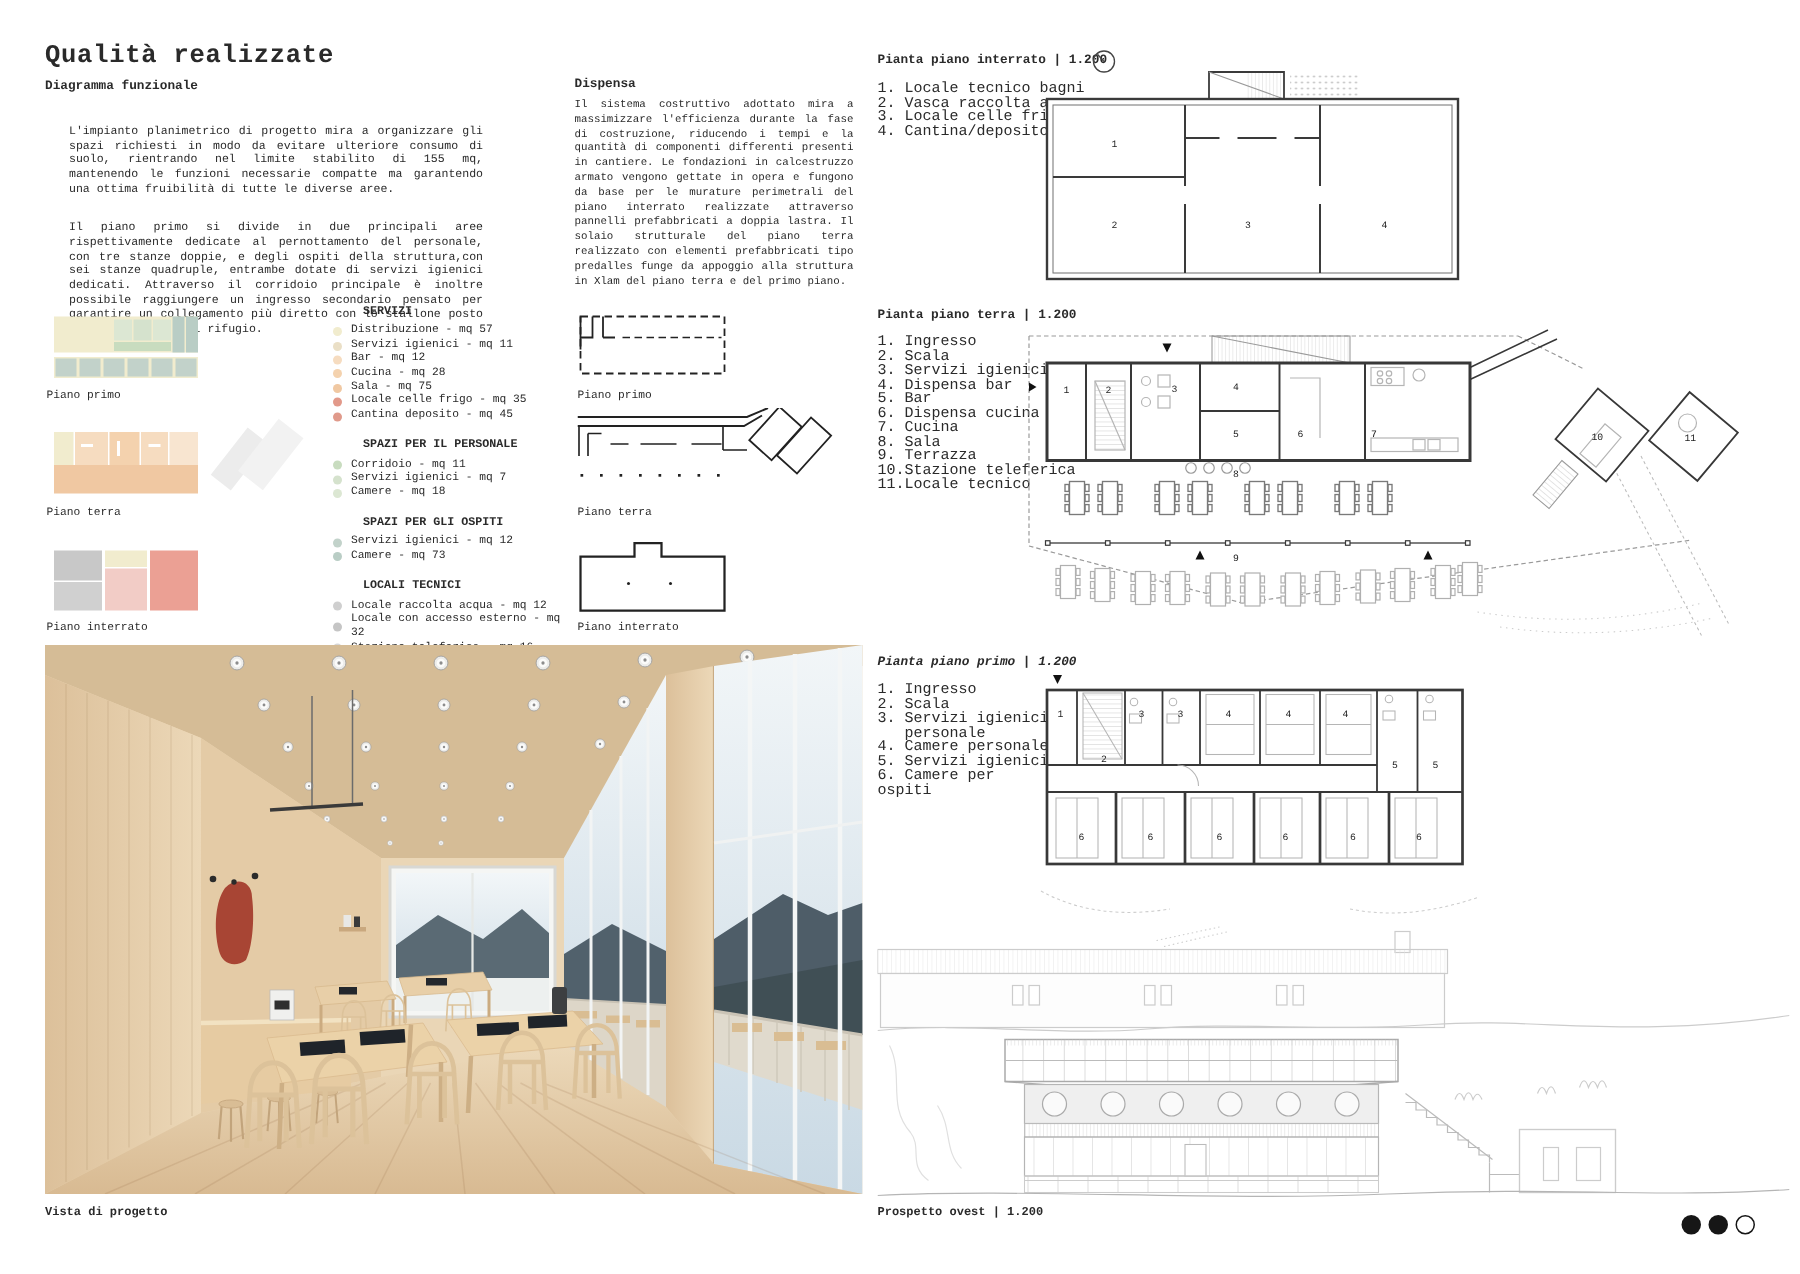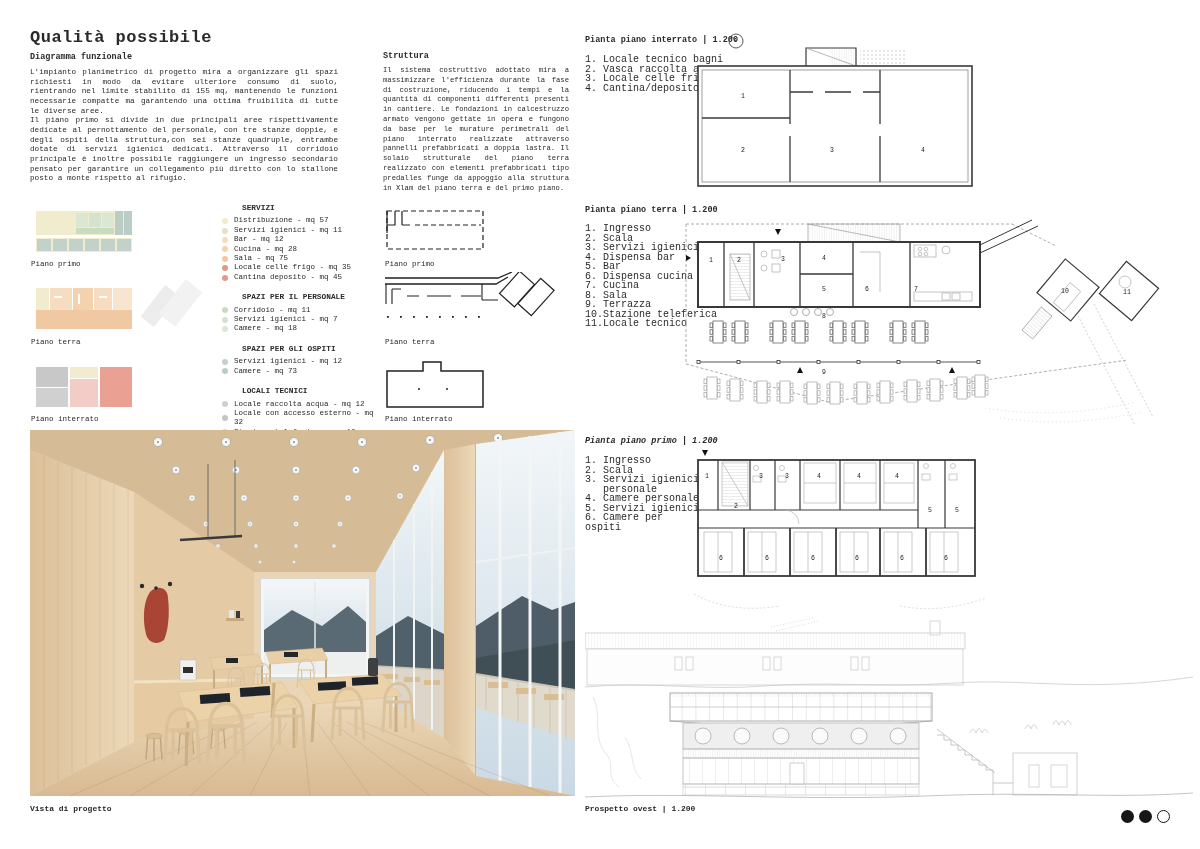--- a/index.html
+++ b/index.html
@@ -2,21 +2,21 @@
 <html><head>
 <meta charset="utf-8">
 <style>
   html,body{margin:0;padding:0;background:#888;}
   .board{position:relative;width:1200px;height:849px;background:#ffffff;overflow:hidden;
          font-family:"Liberation Mono","DejaVu Sans Mono",monospace;color:#2a2a2a;}
   .abs{position:absolute;}
   .title{font-size:17px;font-weight:bold;letter-spacing:.5px;}
   .sect{font-size:8.5px;font-weight:bold;}
   .body-txt{font-size:7.7px;line-height:9.65px;text-align:justify;}
-  .body-txt p{margin:0;}
+  .body-txt p{margin:16px;}
   .strutt-txt{font-size:7.2px;line-height:9.8px;text-align:justify;}
   .flabel{font-size:7.5px;}
   .legend{font-size:7.5px;line-height:9.4px;width:165px;}
   .lg-title{font-weight:bold;font-size:7.8px;margin:11px 0 3px 0;padding-left:20px;}
   .lg-title.first{margin-top:0;}
   .lg-item{display:flex;align-items:center;}
   .dot{width:6px;height:6px;border-radius:50%;margin-right:6px;flex:0 0 auto;}
   .plist{font-size:10px;line-height:9.5px;}
   .plist div{white-space:pre-wrap;}
   .cap{font-size:8px;font-weight:bold;}
@@ -73,21 +73,21 @@
       </g>
     <g id="gStool">
         <ellipse rx="9" ry="3" fill="#d9bd95" stroke="#c2a47c" stroke-width=".6"></ellipse>
         <path d="M-7,2 L-9,26 M7,2 L9,26 M0,3 V28" stroke="#c2a47c" stroke-width="1.6" fill="none"></path>
       </g>
   </defs>
 </svg>
 
 <div class="board">
 
-  <div class="abs title" style="left:30px;top:28px;">Qualità possibile</div>
+  <div class="abs title" style="left:30px;top:28px;">Qualità realizzate</div>
   <div class="abs sect" style="left:30px;top:52px;">Diagramma funzionale</div>
   <div class="abs body-txt" style="left:30px;top:68px;width:308px;">
     <p>L'impianto planimetrico di progetto mira a organizzare gli spazi richiesti in modo da evitare ulteriore consumo di suolo, rientrando nel limite stabilito di 155 mq,  mantenendo le funzioni necessarie compatte ma garantendo una ottima fruibilità di tutte le diverse aree.</p>
     <p>Il piano primo si divide in due principali aree rispettivamente dedicate al pernottamento del personale, con tre stanze doppie, e degli ospiti della struttura,con sei stanze quadruple, entrambe dotate di servizi igienici dedicati. Attraverso il corridoio principale è inoltre possibile raggiungere un ingresso secondario pensato per garantire un collegamento più diretto con lo stallone posto a monte rispetto al rifugio.</p>
   </div>
 
   <div class="abs" style="left:36px;top:211px;width:96px;height:41px;">
     <div class="blk" style="left: 0px; top: 0px; width: 96px; height: 24px; background: rgb(241, 236, 206);"></div>
     <div class="blk" style="left: 40px; top: 2px; width: 12px; height: 14px; background: rgb(220, 231, 211);"></div>
     <div class="blk" style="left: 53px; top: 2px; width: 12px; height: 14px; background: rgb(213, 226, 205);"></div>
@@ -193,21 +193,21 @@
     <div class="lg-item">
         <span class="dot" style="background: rgb(214, 214, 214);"></span>
         <span>Stazione teleferica - mq 16</span>
       </div>
     <div class="lg-item">
         <span class="dot" style="background: rgb(226, 226, 226);"></span>
         <span>Locale tecnico - mq 15</span>
       </div>
   </div>
 
-  <div class="abs sect" style="left:383px;top:51px;">Struttura</div>
+  <div class="abs sect" style="left:383px;top:51px;">Dispensa</div>
   <div class="abs strutt-txt" style="left:383px;top:66px;width:186px;">Il sistema costruttivo adottato mira a massimizzare l'efficienza durante la fase di costruzione, riducendo i tempi e la quantità di componenti differenti presenti in cantiere. Le fondazioni in calcestruzzo armato vengono gettate in opera e fungono da base per le murature perimetrali del piano interrato realizzate attraverso pannelli prefabbricati a doppia lastra. Il solaio strutturale del piano terra realizzato con elementi prefabbricati tipo predalles funge da appoggio alla struttura in Xlam del piano terra e del primo piano.</div>
 
   <svg class="abs" style="left:385px;top:205px;" width="100" height="48" viewBox="0 0 100 48">
     <path d="M2,6 H98 V44 H2 Z" fill="none" stroke="#222" stroke-width="1.2" stroke-dasharray="5,3"></path>
     <path d="M2,6 V28 M10,6 V20 H2 M17,6 V20 M17,20 H25" fill="none" stroke="#222" stroke-width="1.2"></path>
     <path d="M30,20 H96" fill="none" stroke="#222" stroke-width="1.1" stroke-dasharray="5,3"></path>
   </svg>
   <div class="abs flabel" style="left:385px;top:260px;">Piano primo</div>
 
   <svg class="abs" style="left:385px;top:272px;" width="180" height="58" viewBox="0 0 180 58">

